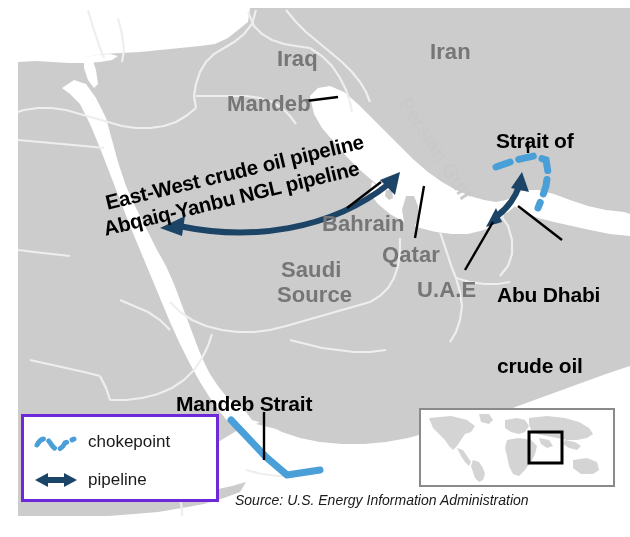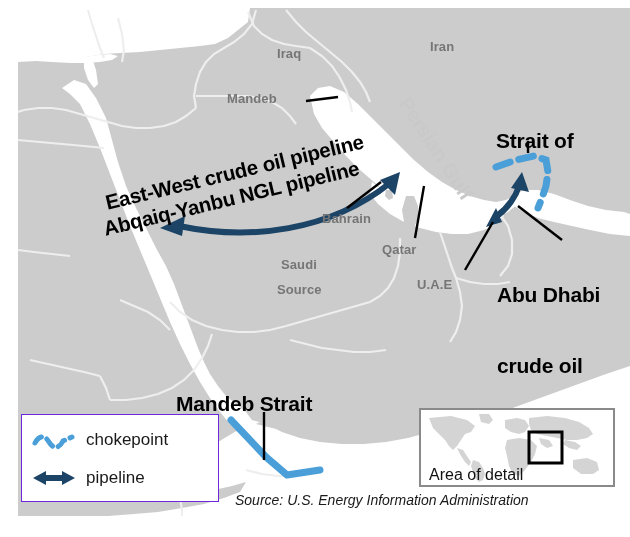--- a/index.html
+++ b/index.html
@@ -26,21 +26,21 @@
   }
   .lbl {
     position: absolute;
     white-space: pre;
     line-height: 1.12;
     pointer-events: none;
   }
   .country-label {
     color: #767676;
     font-weight: bold;
-    font-size: 13px;
+    font-size: 22px;
     letter-spacing: 0.1px;
   }
   .water-label {
     color: #c9c9c9;
     font-weight: bold;
     font-size: 20px;
   }
   .feature-label {
     color: #000000;
     font-weight: bold;
@@ -55,21 +55,21 @@
     transform-origin: 0 50%;
   }
   
   #legend {
     position: absolute;
     left: 21px;
     top: 414px;
     width: 198px;
     height: 88px;
     background: #ffffff;
-    border: 1px solid #6d28d9;
+    border: 3px solid #6d28d9;
     box-sizing: border-box;
   }
   .legend-row {
     position: absolute;
     left: 0;
     width: 100%;
     height: 38px;
     display: flex;
     align-items: center;
   }
@@ -297,18 +297,17 @@
         <path d="M86 30 L98 28 L110 30 L116 36 L114 44 L110 52 L104 60 L98 66 L92 64 L88 56 L86 46 L84 38 Z"></path>
 
         <path d="M108 8 L126 6 L144 8 L158 12 L168 18 L172 24 L166 28 L156 30 L146 30 L136 28 L126 26 L116 24 L110 20 L108 14 Z"></path>
         <path d="M144 30 L154 32 L160 36 L156 40 L148 38 L142 34 Z"></path>
         <path d="M118 28 L128 30 L132 36 L126 38 L120 34 Z"></path>
 
         <path d="M152 50 L166 48 L176 52 L178 60 L172 64 L160 64 L152 58 Z"></path>
       </g>
       <rect x="108" y="22" width="33" height="31" fill="none" stroke="#000000" stroke-width="3"></rect>
     </svg>
-    <div id="inset-label">Area of detail</div>
   </div>
 
   <div id="source-text">Source: U.S. Energy Information Administration</div>
 
 </div>
 
 </body></html>

